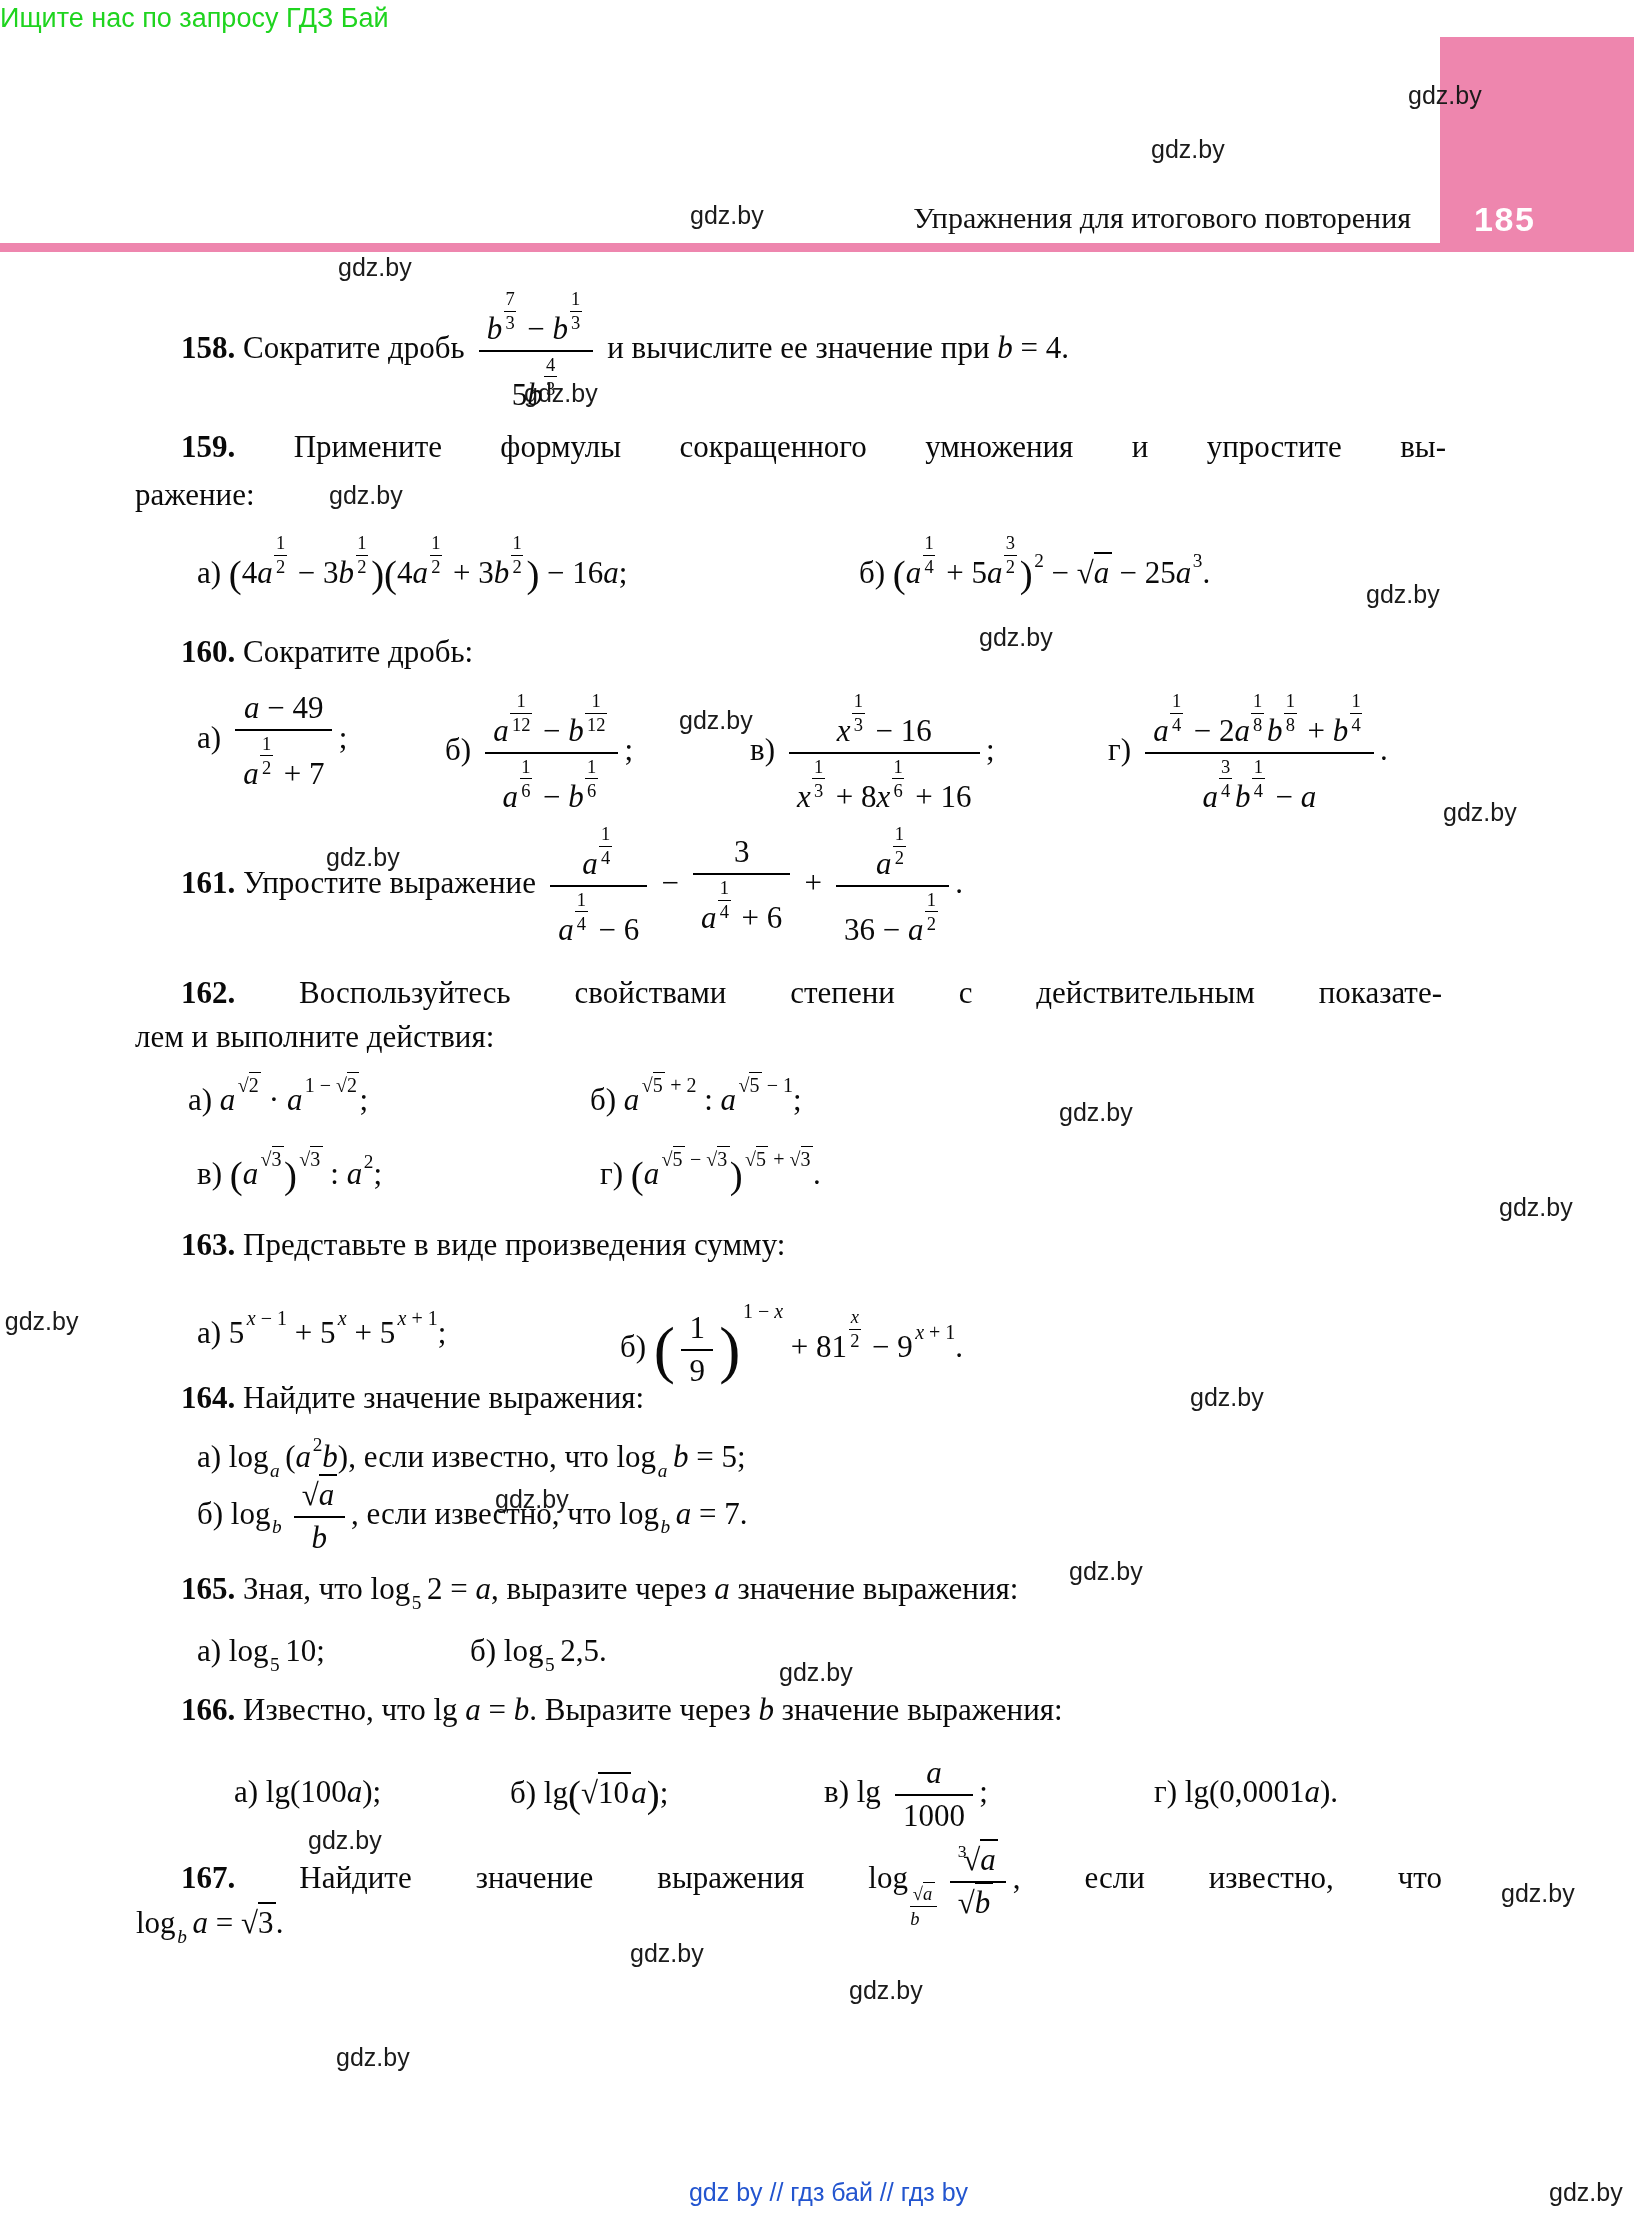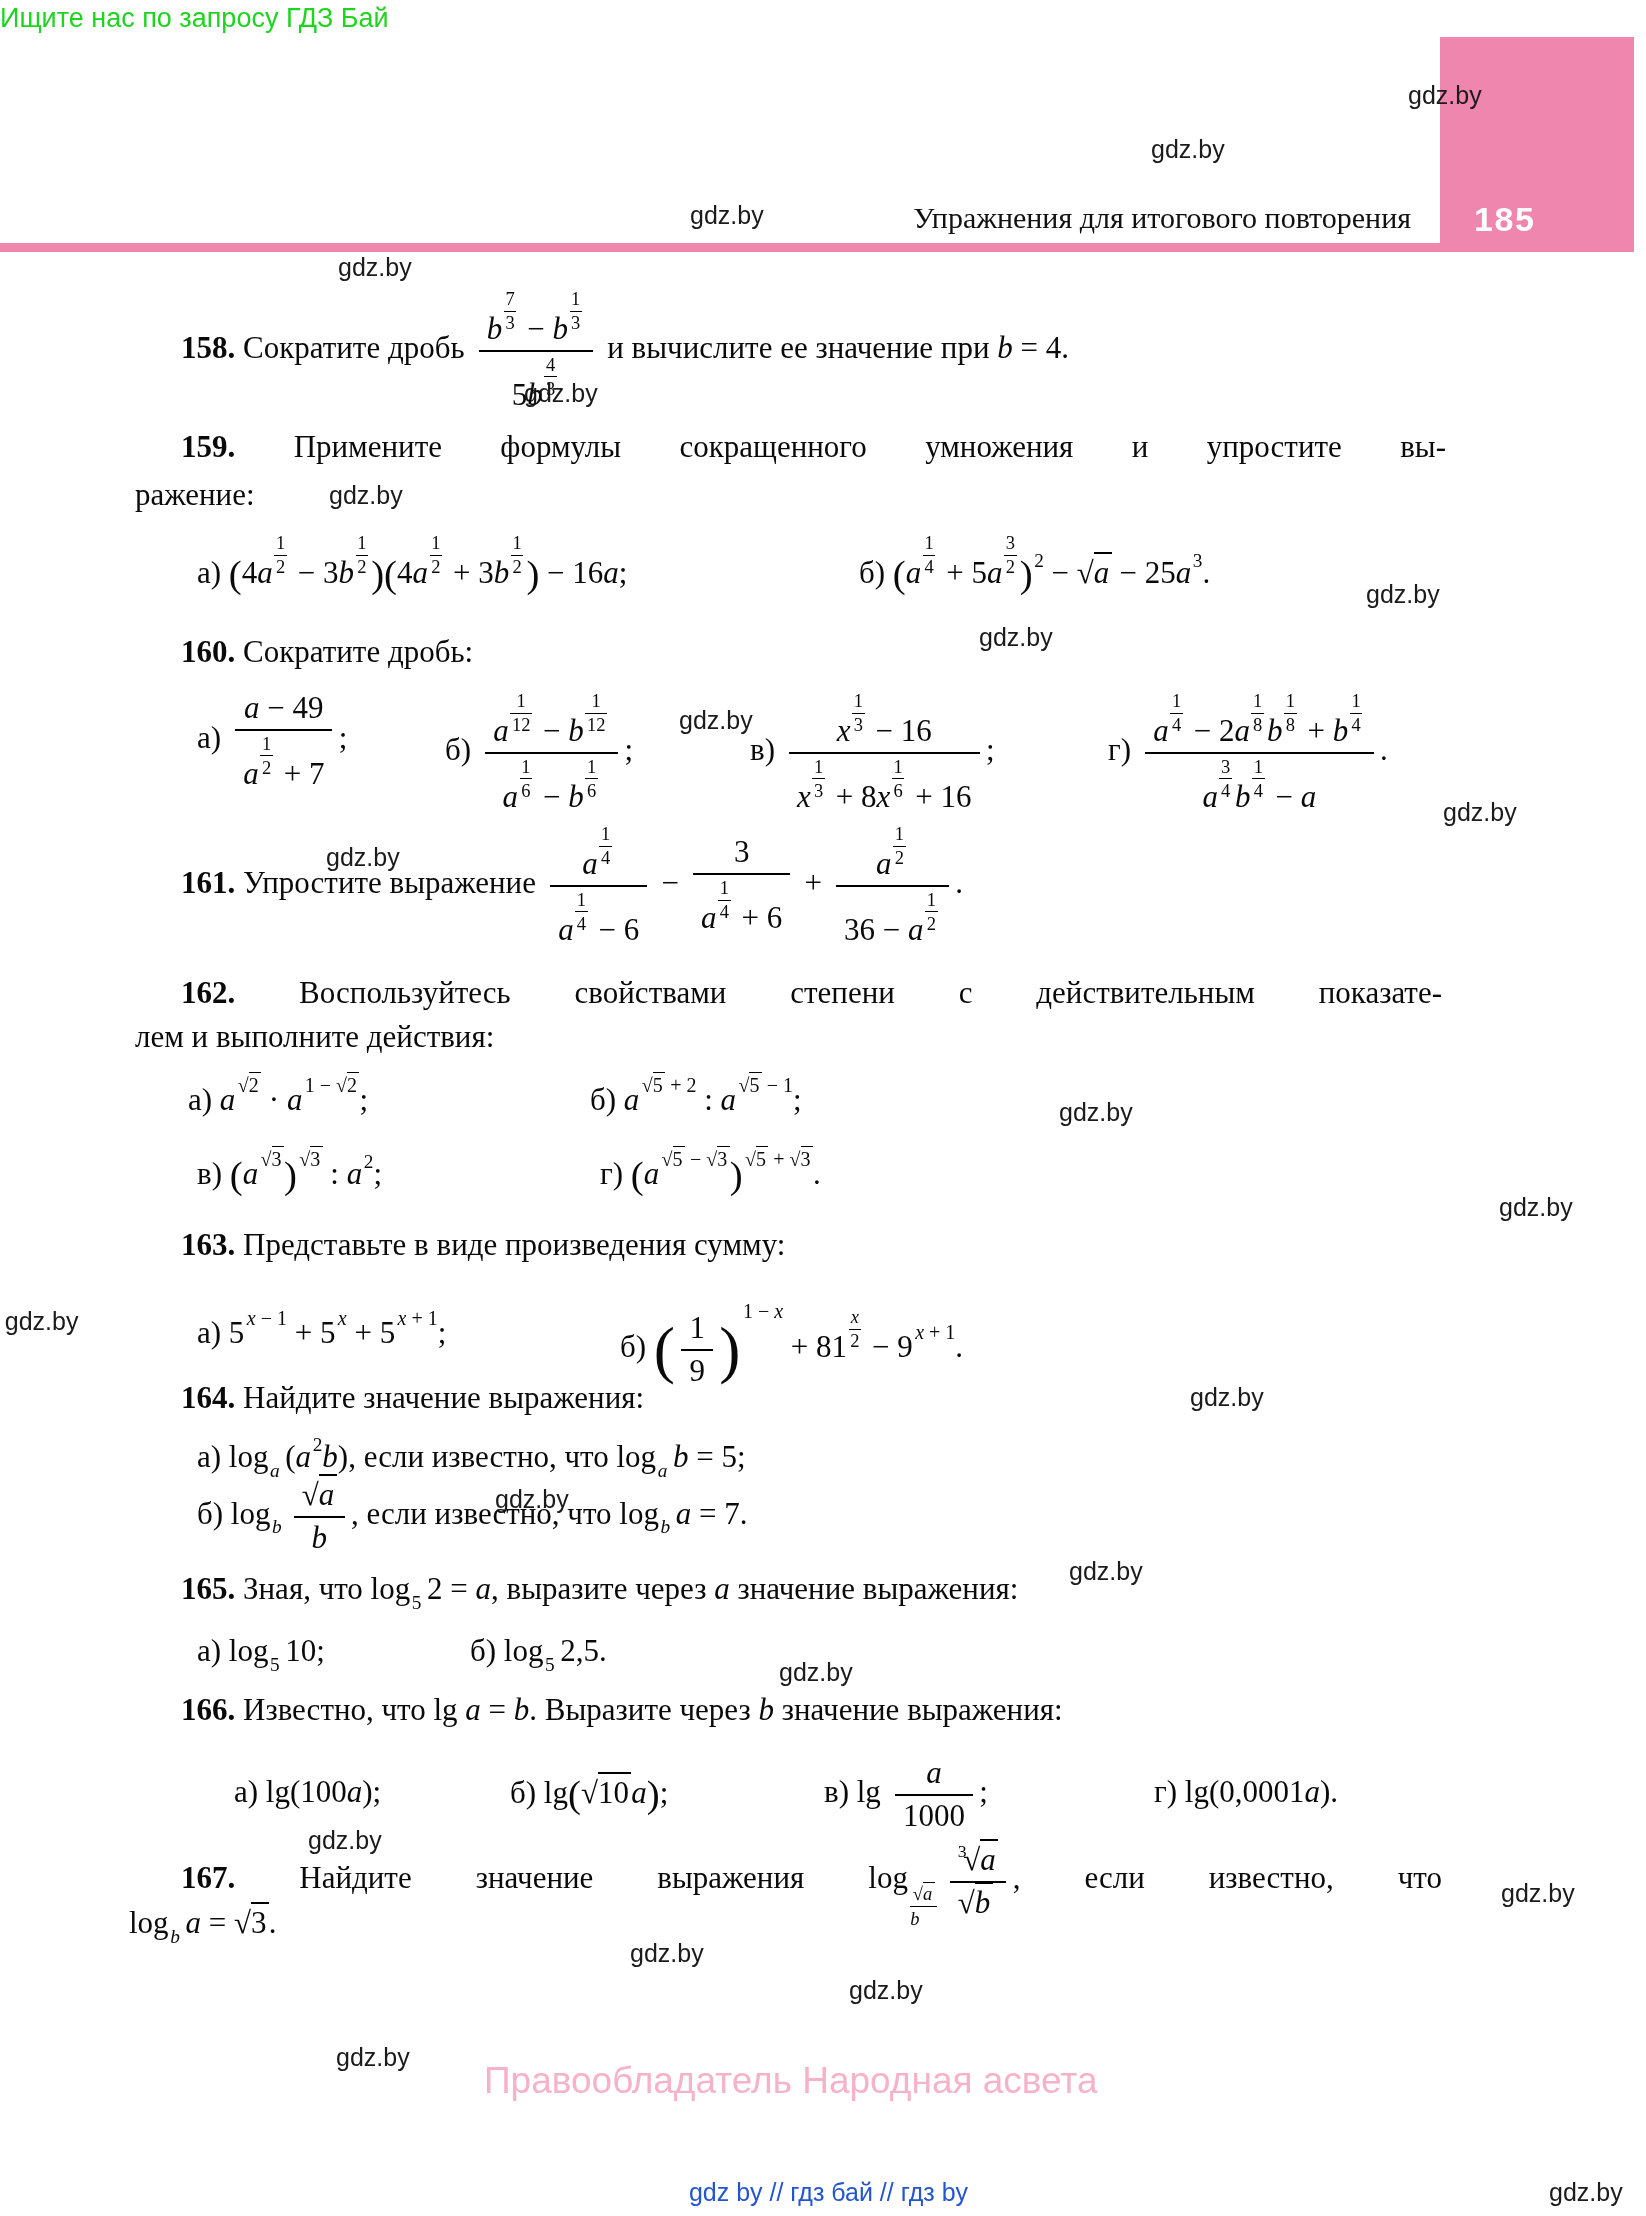--- a/index.html
+++ b/index.html
@@ -131,19 +131,18 @@
   <div class="m" style="left:197px;top:1632px;">а) log<span class="sb">5</span>10;</div>
   <div class="m" style="left:470px;top:1632px;">б) log<span class="sb">5</span>2,5.</div>
 
   <div class="m" style="left:181px;top:1691px;"><b>166.</b> Известно, что lg <i>a</i> = <i>b</i>. Выразите через <i>b</i> значение выражения:</div>
   <div class="m" style="left:197px;top:1773px;margin-left:37px;">а) lg(100<i>a</i>);</div>
   <div class="m" style="left:510px;top:1771px;">б) lg<span class="bp">(</span><span class="rt">√<span class="rb">10</span></span><i>a</i><span class="bp">)</span>;</div>
   <div class="m" style="left:824px;top:1757px;">в) lg <span class="fr"><span class="nu"><i>a</i></span><span class="de">1000</span></span>;</div>
   <div class="m" style="left:1154px;top:1773px;">г) lg(0,0001<i>a</i>).</div>
 
   <div class="m just" style="left:181px;top:1842px;width:1261px;"><b>167.</b> Найдите значение выражения log<span class="bf"><span class="bt"><span class="rt">√<span class="rb"><i>a</i></span></span></span><span class="bb"><i>b</i></span></span><span class="fr"><span class="nu"><span class="rt"><span class="ri">3</span>√<span class="rb"><i>a</i></span></span></span><span class="de"><span class="rt">√<span class="rb"><i>b</i></span></span></span></span>, если известно, что</div>
-  <div class="m" style="left:129px;top:1904px;">log<span class="sb"><i>b</i></span><i>a</i> = <span class="rt">√<span class="rb">3</span></span>.</div>
+  <div class="m" style="left:136px;top:1904px;">log<span class="sb"><i>b</i></span><i>a</i> = <span class="rt">√<span class="rb">3</span></span>.</div>
 
-  <div class="footer">Правообладатель Народная асвета</div>
   <div class="links">gdz by  //  гдз бай  //  гдз by</div>
 
 </div>
 
 
 </body></html>

